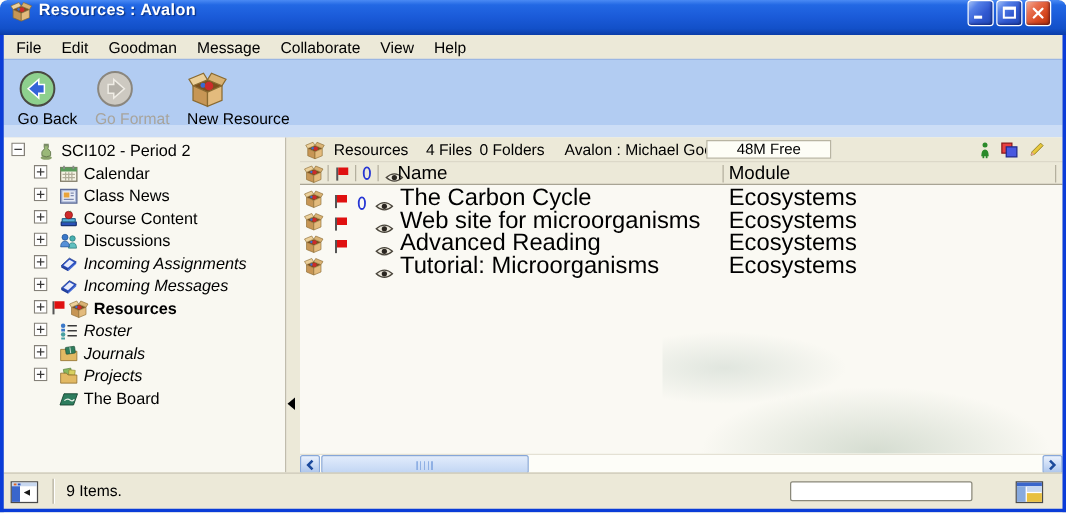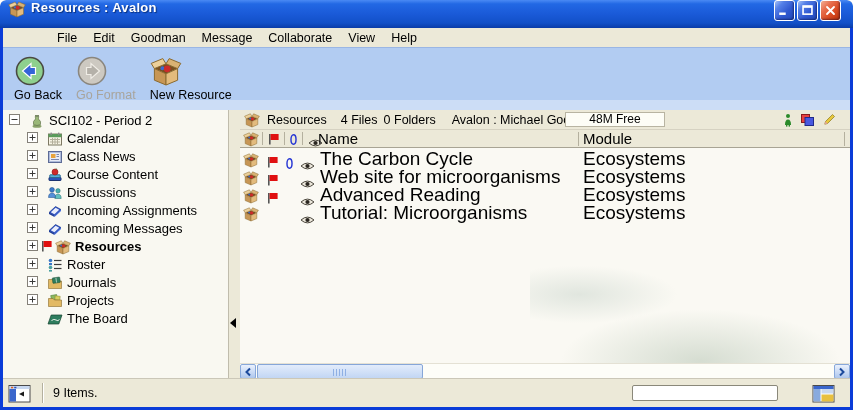--- a/index.html
+++ b/index.html
@@ -26,21 +26,21 @@
   .winbtn {
     width:21px; height:21px; border-radius:3px; border:1px solid #fff;
     background: linear-gradient(135deg,#a8c4f8 0%,#5580e8 25%,#3058d0 60%,#2048b8 100%);
     box-shadow: inset -1px -1px 2px rgba(0,0,40,.45);
     display:flex; align-items:center; justify-content:center;
   }
   .winbtn.close { background: linear-gradient(135deg,#f4b098 0%,#e87050 30%,#d84820 65%,#b83008 100%); }
   .winbtn svg { width:17px; height:17px; }
 
   
-  .menubar { position:absolute; top:28px; left:3px; right:3px; height:19px; background:#ece9d8; display:flex; align-items:center; padding-left:2px; z-index:2;margin-left:44px; }
+  .menubar { position:absolute; top:28px; left:3px; right:3px; height:19px; background:#ece9d8; display:flex; align-items:center; padding-left:2px; z-index:2; }
   .menu-item { padding:1px 8px; font-size:12.5px; color:#000; cursor:default; }
 
   
   .toolbar {
     position:absolute; top:47px; left:3px; right:3px; height:63px;
     background: linear-gradient(180deg,#b2ccf2 0%,#b2ccf2 84%,#ccddf6 84%,#ccddf6 100%);
     border-top:1px solid #9ab6e4; display:flex; align-items:flex-start; padding:6px 0 0 6px; gap:4px; z-index:2;
   }
   .tool-btn { display:flex; flex-direction:column; padding:1px 5px; }
   .tool-btn .t-icon { width:32px; height:32px; }
@@ -54,21 +54,21 @@
   }
   .tree-row { height:18px; display:flex; align-items:flex-start; white-space:nowrap; }
   .tree-row.root { padding-left:6px; }
   .tree-row.child { padding-left:24px; }
   .expander { width:11px; height:11px; flex:0 0 11px; margin-right:2px; }
   .t-spacer { width:7px; flex:0 0 7px; }
   .leaf-spacer { width:20px; flex:0 0 20px; }
   .t-flag { width:13px; height:14px; flex:0 0 13px; margin-right:2px; }
   .t-icon { width:16px; height:16px; flex:0 0 16px; margin-right:4px; }
   .tree-label { font-size:13px; color:#000; }
-  .italic { }
+  .italic { font-style:italic; }
   .bold { font-weight:bold; }
 
   
   .splitter { position:absolute; left:230px; top:110px; width:10px; height:268px; background:#ece9d8; z-index:2; }
   .splitter-arrow { position:absolute; left:0px; top:208px; width:0; height:0; border-top:5px solid transparent; border-bottom:5px solid transparent; border-right:6px solid #000; }
 
   
   .rightpanel { position:absolute; left:240px; top:110px; right:3px; bottom:32px; background:#faf9f3; display:flex; flex-direction:column; z-index:2; }
   .infobar { height:20px; flex:0 0 20px; background:#ece9d8; border-bottom:1px solid #d6d2c2; display:flex; align-items:center; font-size:12.5px; position:relative; }
   .i-box { width:16px; height:16px; margin-left:4px; flex:0 0 16px; }

